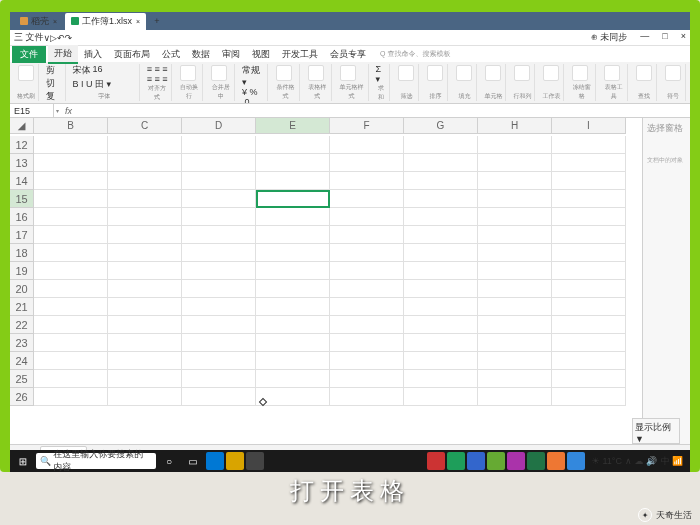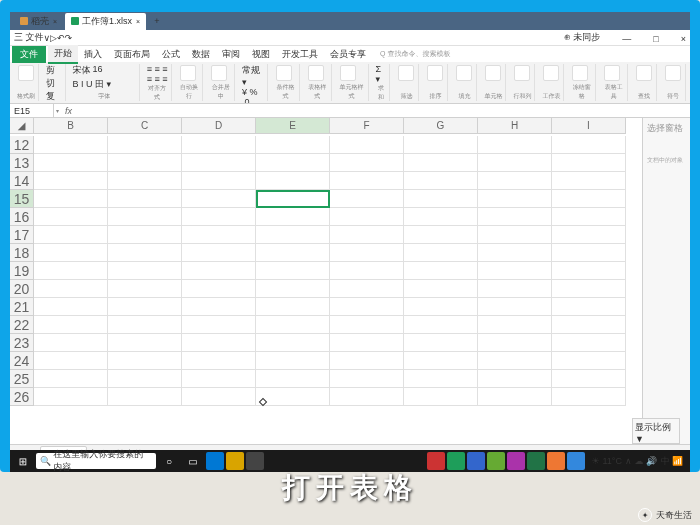--- a/index.html
+++ b/index.html
@@ -1,47 +1,47 @@
 <!DOCTYPE html>
 <html><head>
 <meta charset="utf-8">
 <style>
 *{margin:0;padding:0;box-sizing:border-box;font-family:"Microsoft YaHei",Arial,sans-serif;font-size:9px;color:#333}
 body{width:700px;height:525px;background:#e8e5de;overflow:hidden;position:relative}
-.monitor{position:absolute;top:0;left:0;width:700px;height:472px;background:#0ea5e9;border-radius:4px;padding:12px 10px 10px 10px}
+.monitor{position:absolute;top:0;left:0;width:700px;height:472px;background:#84cc16;border-radius:4px;padding:12px 10px 10px 10px}
 .screen{width:100%;height:100%;background:#fff;position:relative;overflow:hidden}
 .top-tabs{height:18px;background:#4a6583;display:flex;align-items:center;padding:0 4px;font-size:8px;color:#d0d8e0}
 .top-tab{padding:2px 6px;margin-right:2px;border-radius:2px 2px 0 0;display:flex;align-items:center}
 .top-tab.active{background:#fff;color:#333}
 .top-tab-icon{width:8px;height:8px;margin-right:3px;background:#d94;border-radius:1px}
 .close-x{margin-left:4px;font-size:7px}
 .titlebar{height:16px;background:#fff;border-bottom:1px solid #e0e0e0;display:flex;align-items:center;justify-content:space-between;padding:0 4px;font-size:8px}
 .titlebar-left{display:flex;gap:0;align-items:center}
-.titlebar-right{display:flex;gap:22px;align-items:flex-end;color:#666}
+.titlebar-right{display:flex;gap:13px;align-items:flex-start;color:#666}
 .menubar{height:16px;background:#fff;display:flex;align-items:center;padding:0 2px;font-size:8px;color:#444}
 .menu-file{background:#1e9e5a;color:#fff;padding:2px 8px;border-radius:0;margin-right:2px}
 .menu-item{padding:2px 6px}
 .menu-item.active{background:#f0f0f0;border-bottom:2px solid #1e9e5a}
 .search-box{margin-left:8px;color:#999;font-size:7px;display:flex;align-items:center}
 .ribbon{height:42px;background:#f3f3f3;border-bottom:1px solid #d0d0d0;display:flex;padding:2px 4px;gap:4px;overflow:hidden}
 .ribbon-group{display:flex;flex-direction:column;justify-content:space-between;padding:0 3px;border-right:1px solid #e0e0e0;font-size:6px;color:#666}
 .ribbon-btn{width:16px;height:16px;background:#fff;border:1px solid #ddd;border-radius:2px;margin:1px}
 .ribbon-row{display:flex;gap:2px}
 .ribbon-label{text-align:center;font-size:6px;color:#888}
 .formula-bar{height:14px;background:#fff;border-bottom:1px solid #d0d0d0;display:flex;align-items:center;font-size:7px}
 .cell-ref{width:44px;padding:0 4px;border-right:1px solid #d0d0d0;height:100%;display:flex;align-items:center}
 .fx-btn{padding:0 4px;color:#666;font-style:italic}
 .fx-input{flex:1;padding:0 4px}
 .dropdown-btn{font-size:6px;color:#888;padding:0 2px}
 .main{display:flex;height:calc(100% - 106px)}
 .sheet-area{flex:1;overflow:hidden;position:relative}
 .grid{display:grid;grid-template-columns:24px repeat(8,74px);grid-auto-rows:18px}
 .grid .hdr{background:#f3f3f3;border-right:1px solid #d0d0d0;border-bottom:1px solid #d0d0d0;display:flex;align-items:center;justify-content:center;font-size:10px;color:#666}
 .grid .col-hdr{height:16px;font-weight:normal}
-.grid .row-hdr{font-size:14px;justify-content:center}
+.grid .row-hdr{font-size:11px;justify-content:center}
 .grid .row-hdr.sel{background:#d4e8d4}
 .grid .col-hdr.sel{background:#d4e8d4}
 .grid .cell{border-right:1px solid #e0e0e0;border-bottom:1px solid #e0e0e0;background:#fff}
 .grid .cell.active{border:2px solid #1e9e5a;z-index:2}
 .side-panel{width:48px;background:#f7f7f7;border-left:1px solid #d0d0d0;padding:4px;font-size:7px}
 .side-title{color:#999;margin-bottom:21px}
 .side-sub{color:#aaa;font-size:6px}
 .bottom-panel{position:absolute;bottom:18px;right:10px;width:48px;height:26px;background:#f7f7f7;border:1px solid #d0d0d0;font-size:6px;padding:2px;color:#888}
 .sheet-tabs{position:absolute;bottom:0;left:0;right:0;height:18px;background:#f3f3f3;border-top:1px solid #d0d0d0;display:flex;align-items:center;justify-content:space-between;padding:0 4px;font-size:7px}
 .sheet-tab{padding:2px 8px;background:#fff;border:1px solid #d0d0d0;border-radius:2px;margin:0 2px}
@@ -49,21 +49,21 @@
 .taskbar{position:absolute;bottom:0;left:10px;right:10px;height:22px;background:#1a1a1a;display:flex;align-items:center;padding:0 2px;gap:2px}
 .win-btn{width:22px;height:18px;display:flex;align-items:center;justify-content:center;color:#fff;font-size:10px}
 .win-search{width:120px;height:16px;background:#fff;border-radius:2px;display:flex;align-items:center;padding:0 4px;font-size:7px;color:#888}
 .task-icon{width:18px;height:18px;display:flex;align-items:center;justify-content:center;border-radius:2px}
 .task-icon.e{background:#0078d4}
 .task-icon.f{background:#d9a400}
 .task-icon.w{background:#1e9e5a}
 .task-icon.x{background:#217346}
 .task-spacer{flex:1}
 .sys-tray{color:#fff;font-size:7px;display:flex;align-items:center;gap:3px;padding:0 4px}
-.subtitle{position:absolute;bottom:18px;left:0;right:0;text-align:center;font-size:28px;font-weight:bold;color:#fff;text-shadow:1px 1px 3px #000;z-index:20;letter-spacing:6px}
+.subtitle{position:absolute;bottom:18px;left:0;right:0;text-align:center;font-size:24px;font-weight:normal;color:#fff;text-shadow:1px 1px 3px #000;z-index:20;letter-spacing:6px}
 .watermark{position:absolute;bottom:3px;right:8px;display:flex;align-items:center;gap:4px;font-size:11px;color:#fff;z-index:20}
 .watermark-icon{width:14px;height:14px;border:1.5px solid #fff;border-radius:50%;display:flex;align-items:center;justify-content:center;font-size:8px}
 .cursor-diamond{position:absolute;left:250px;top:281px;width:6px;height:6px;border:1px solid #333;transform:rotate(45deg);background:#fff;z-index:5}
 </style>
 </head>
 <body>
 
 <div class="monitor">
   <div class="screen">
     <div class="top-tabs">

